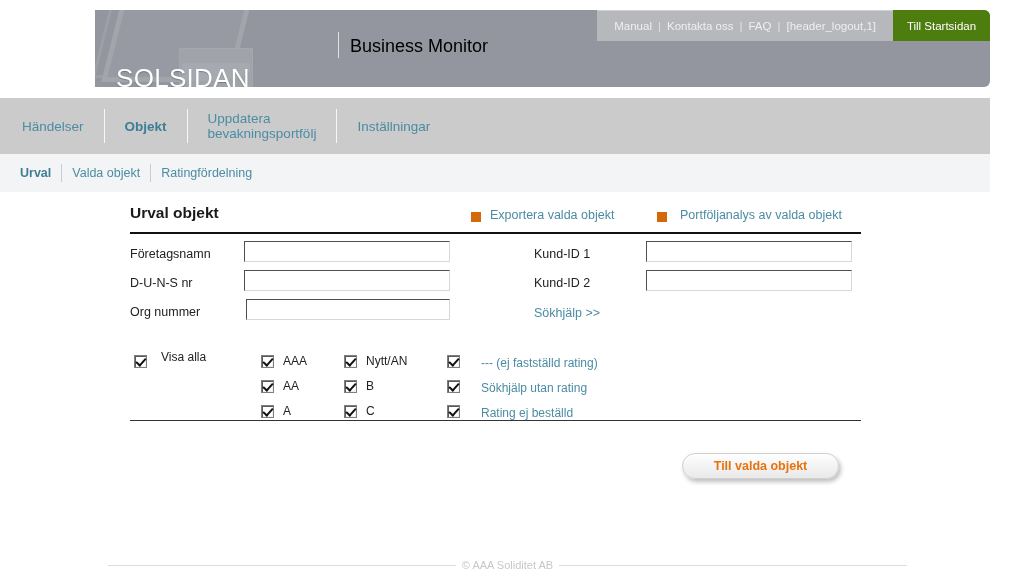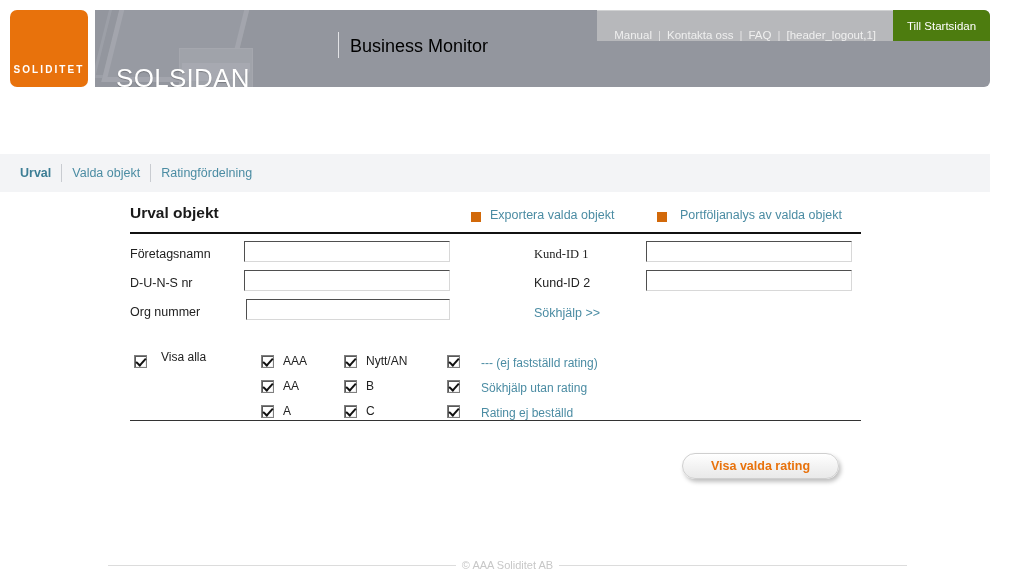--- a/index.html
+++ b/index.html
@@ -80,21 +80,21 @@
     font-size: 18px;
     z-index: 3;
   }
 
   .toplinks {
     position: absolute; right: 97px; top: 0px;
     height: 31px;
     background: #b7b8bb;
     border-radius: 0 0 0 0;
     padding: 0 12px;
-    display: flex; align-items: flex-end;
+    display: flex; align-items: center;
     z-index: 4;
     box-shadow: inset 0 1px 0 rgba(255,255,255,.35);
   }
   .toplinks a, .toplinks span.sep {
     color: #efefef; font-size: 11.5px; text-decoration: none;
     padding: 0 5px; white-space: nowrap;
   }
   .toplinks span.sep { color:#e2e2e2; padding:0 1px; }
   .start-btn {
     position: absolute; right: 0px; top: 0px;
@@ -187,21 +187,21 @@
     padding: 0 3px;
     box-sizing: border-box;
   }
   .lbl-f1 { left: 130px; top: 55px; }
   .lbl-f2 { left: 130px; top: 84px; }
   .lbl-f3 { left: 130px; top: 113px; }
   .in-f1 { left: 244px; top: 49px; width: 206px; height: 21px; }
   .in-f2 { left: 244px; top: 78px; width: 206px; height: 21px; }
   .in-f3 { left: 246px; top: 107px; width: 204px; height: 21px; }
 
-  .lbl-k1 { left: 534px; top: 55px; font-family: Liberation Serif, serif; }
+  .lbl-k1 { left: 534px; top: 55px; }
   .lbl-k2 { left: 534px; top: 84px; }
   .in-k1 { left: 646px; top: 49px; width: 206px; height: 21px; }
   .in-k2 { left: 646px; top: 78px; width: 206px; height: 21px; }
   .help-link {
     position: absolute; left: 534px; top: 114px;
     color: #4b8ca3; font-size: 12.5px; text-decoration: none;
   }
 
   
   .cb {
@@ -253,23 +253,20 @@
   .foot-text { color: #c7c7c7; font-size: 11px; padding: 0 6px; white-space: nowrap; }
   .foot-pad { width: 108px; }
 </style>
 </head>
 <body>
 
 <div class="page">
 
   <div class="header-wrap">
 
-    <div class="logo-box">
-      <div class="logo-text">SOLIDITET</div>
-    </div>
 
     <div class="header-bar">
       <div class="watermark">
         <div class="wm-screen2"></div>
         <div class="wm-screen"></div>
         <div class="wm-small"></div>
       </div>
 
       <div class="brand">SOLSIDAN</div>
       <div class="brand-div"></div>
@@ -283,20 +280,30 @@
         <a href="#">FAQ</a>
         <span class="sep">|</span>
         <a href="#">[header_logout,1]</a>
       </div>
 
       <a href="#" class="start-btn">Till Startsidan</a>
 
     </div>
   </div>
 
+  <div class="nav">
+    <a href="#" class="nav-item first">Händelser</a>
+    <div class="nav-sep"></div>
+    <a href="#" class="nav-item active">Objekt</a>
+    <div class="nav-sep"></div>
+    <a href="#" class="nav-item">Uppdatera
+bevakningsportfölj</a>
+    <div class="nav-sep"></div>
+    <a href="#" class="nav-item">Inställningar</a>
+  </div>
 
   <div class="subnav">
     <a href="#" class="sub-item first active">Urval</a>
     <div class="sub-sep"></div>
     <a href="#" class="sub-item">Valda objekt</a>
     <div class="sub-sep"></div>
     <a href="#" class="sub-item">Ratingfördelning</a>
   </div>
 
   <div class="main">
@@ -348,21 +355,21 @@
     <div class="cb c3 r1"></div>
     <div class="cb-lbl link c3l r1l">--- (ej fastställd rating)</div>
     <div class="cb c3 r2"></div>
     <div class="cb-lbl link c3l r2l">Sökhjälp utan rating</div>
     <div class="cb c3 r3"></div>
     <div class="cb-lbl link c3l r3l">Rating ej beställd</div>
 
     <div class="hrule bottom"></div>
   </div>
 
-  <button class="visa-btn">Visa valda rating</button>
+  <button class="visa-btn">Till valda objekt</button>
 
   <div class="footer">
     <div class="foot-pad"></div>
     <div class="foot-line"></div>
     <div class="foot-text">© AAA Soliditet AB</div>
     <div class="foot-line"></div>
     <div class="foot-pad"></div>
   </div>
 
 </div>

